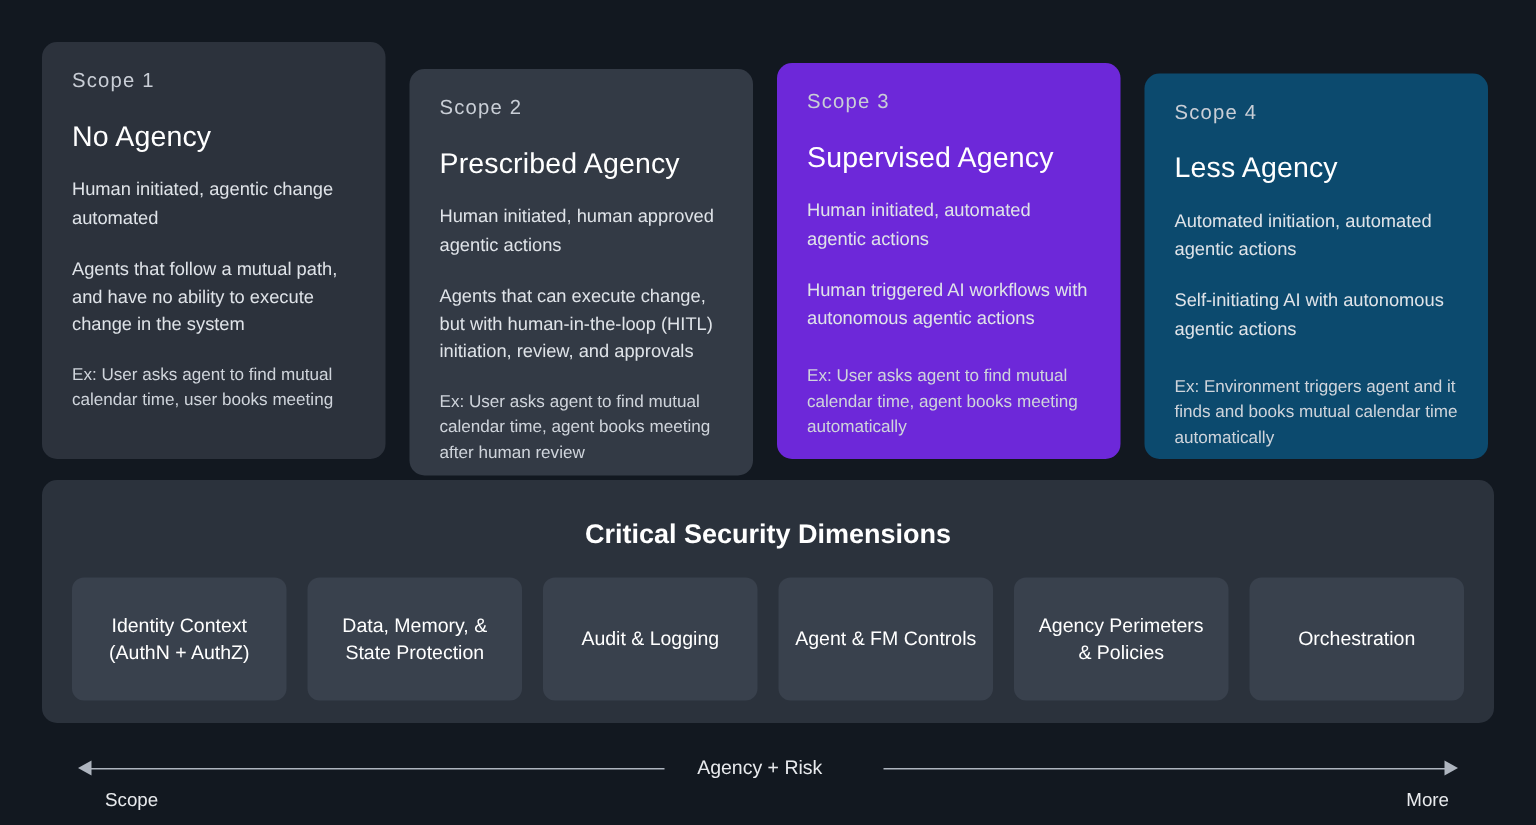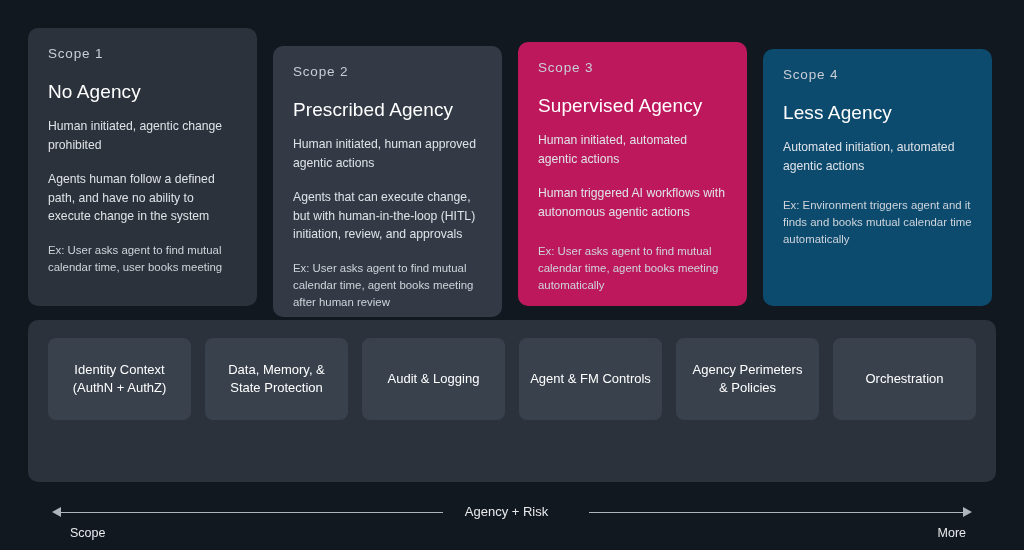--- a/index.html
+++ b/index.html
@@ -36,21 +36,21 @@
   }
   .scope-card {
     width: 229px;
     box-sizing: border-box;
     background: #333b48;
     border-radius: 10px;
     padding: 18px 20px 20px 20px;
   }
   .scope-card.s1 { background: #2c323c; height: 278px; }
   .scope-card.s2 { background: #333a45; height: 278px; margin-top: 18px; height: 271px; }
-  .scope-card.s3 { background: #be185d; height: 264px; margin-top: 14px; }
+  .scope-card.s3 { background: #6d28d9; height: 264px; margin-top: 14px; }
   .scope-card.s4 { background: #0c4a6e; height: 257px; margin-top: 21px; }
 
   .scope-label {
     font-size: 13.5px;
     color: #c9ced6;
     letter-spacing: 0.06em;
     margin: 0 0 20px 0;
     font-weight: 400;
   }
   .scope-title {
@@ -163,22 +163,22 @@
 </head>
 <body>
 
 <div class="canvas">
 
   <div class="scopes">
 
     <div class="scope-card s1">
       <p class="scope-label">Scope  1</p>
       <h2 class="scope-title">No Agency</h2>
-      <p class="scope-para">Human initiated, agentic change prohibited</p>
-      <p class="scope-para">Agents human follow a defined path, and have no ability to execute change in the system</p>
+      <p class="scope-para">Human initiated, agentic change automated</p>
+      <p class="scope-para">Agents that follow a mutual path, and have no ability to execute change in the system</p>
       <p class="scope-ex">Ex: User asks agent to find mutual calendar time, user books meeting</p>
     </div>
 
     <div class="scope-card s2">
       <p class="scope-label">Scope  2</p>
       <h2 class="scope-title">Prescribed Agency</h2>
       <p class="scope-para">Human initiated, human approved agentic actions</p>
       <p class="scope-para">Agents that can execute change, but with human-in-the-loop (HITL) initiation, review, and approvals</p>
       <p class="scope-ex">Ex: User asks agent to find mutual calendar time, agent books meeting after human review</p>
     </div>
@@ -188,26 +188,28 @@
       <h2 class="scope-title">Supervised Agency</h2>
       <p class="scope-para">Human initiated, automated agentic actions</p>
       <p class="scope-para">Human triggered AI workflows with autonomous agentic actions</p>
       <p class="scope-ex">Ex: User asks agent to find mutual calendar time, agent books meeting automatically</p>
     </div>
 
     <div class="scope-card s4">
       <p class="scope-label">Scope  4</p>
       <h2 class="scope-title">Less Agency</h2>
       <p class="scope-para">Automated initiation, automated agentic actions</p>
+      <p class="scope-para">Self-initiating AI with autonomous agentic actions</p>
       <p class="scope-ex">Ex: Environment triggers agent and it finds and books mutual calendar time automatically</p>
     </div>
 
   </div>
 
   <div class="dimensions-panel">
+    <div class="dimensions-title">Critical Security Dimensions</div>
     <div class="dimensions-row">
       <div class="dimension-card">Identity Context
 (AuthN + AuthZ)</div>
       <div class="dimension-card">Data, Memory, &amp;
 State Protection</div>
       <div class="dimension-card">Audit &amp; Logging</div>
       <div class="dimension-card">Agent &amp; FM Controls</div>
       <div class="dimension-card">Agency Perimeters
 &amp; Policies</div>
       <div class="dimension-card">Orchestration</div>

